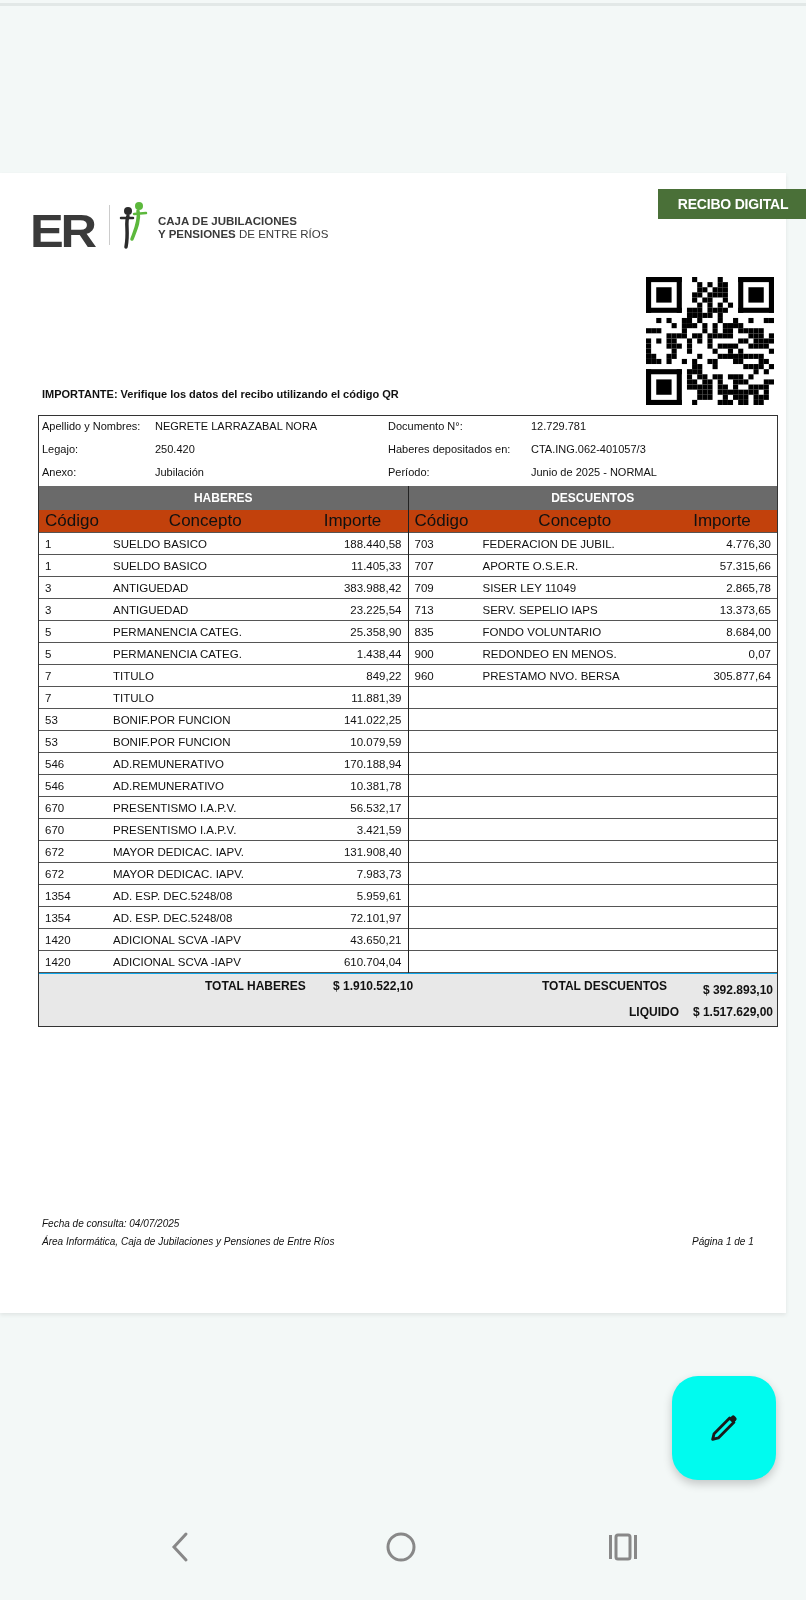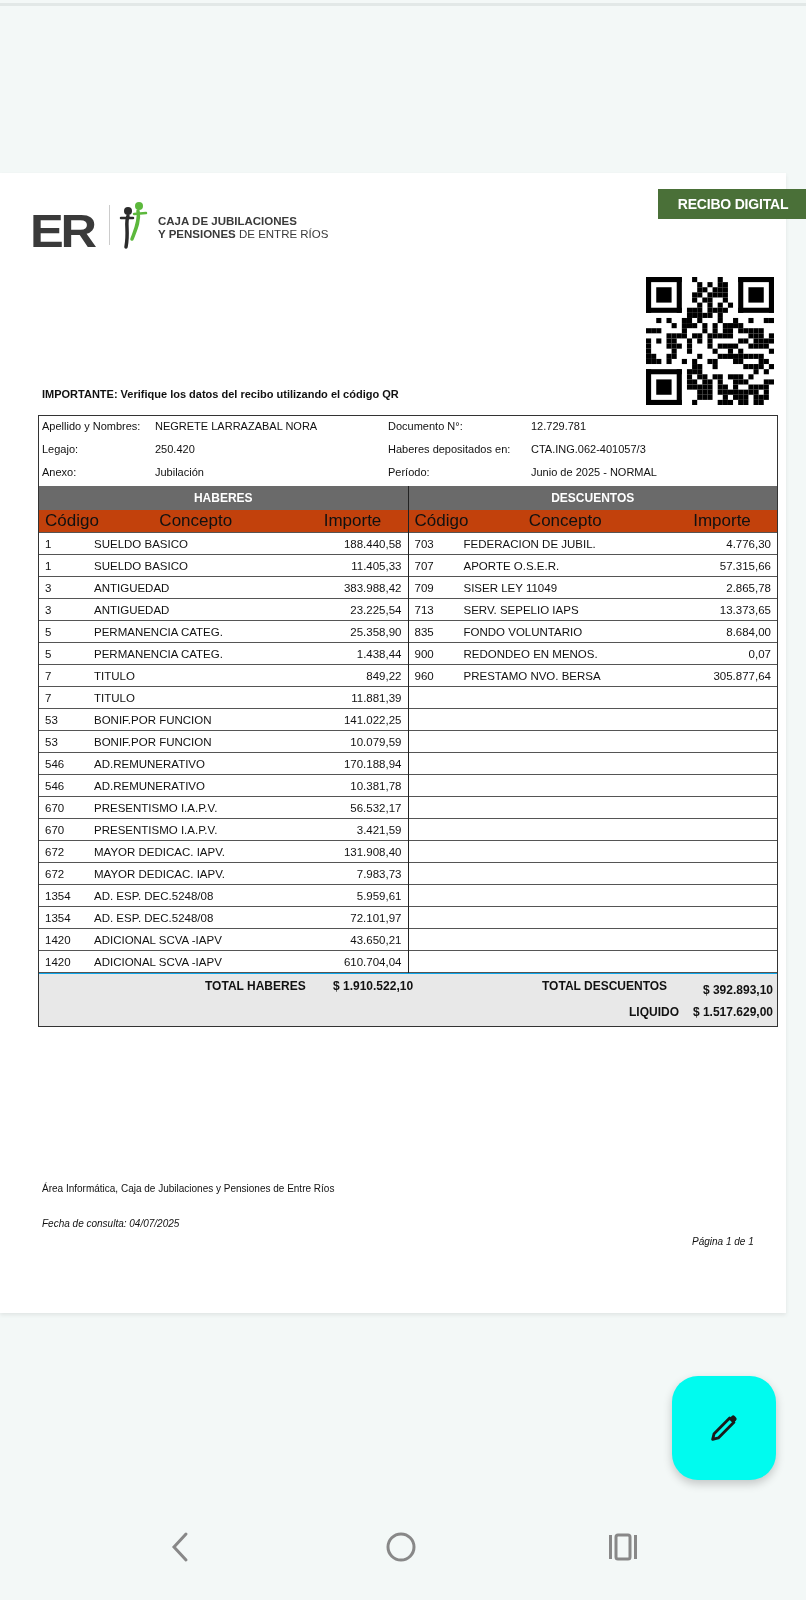--- a/index.html
+++ b/index.html
@@ -21,28 +21,28 @@
   .info .v{position:absolute;font-weight:normal;}
   .sect{display:flex;height:24px;background:#6a6a6a;color:#fff;font-weight:bold;font-size:12px;line-height:24px;}
   .sect div{flex:1;text-align:center;}
   .sect div:first-child{border-right:1px solid #222;}
   .cols{display:flex;}
   .half{width:369px;}
   .half.left{border-right:1px solid #222;}
   .colhdr{display:flex;height:22px;background:#c2410c;font-size:17px;line-height:22px;border-bottom:1px solid #555;}
   .row{display:flex;height:22px;font-size:11.5px;line-height:22px;border-bottom:1px solid #555;box-sizing:border-box;}
   .c1{width:55px;padding-left:6px;box-sizing:border-box;}
-  .c2{flex:1;padding-left:0;}
+  .c2{flex:1;padding-left:0;margin-left:19px;}
   .c3{width:110px;text-align:right;padding-right:6px;box-sizing:border-box;}
   .colhdr .c2{text-align:center;}
   .colhdr .c3{text-align:center;padding-right:0;}
   .totals{background:#e8e8e8;height:52px;position:relative;font-weight:bold;font-size:12px;border-top:1px solid #0ea5e9;}
   .totals span{position:absolute;}
   .foot1{position:absolute;left:42px;top:1045px;font-style:italic;font-size:10px;}
-  .foot2{position:absolute;left:42px;top:1010px;font-size:10px;}
+  .foot2{position:absolute;left:42px;top:1063px;font-style:italic;font-size:10px;}
   .foot3{position:absolute;left:692px;top:1063px;font-style:italic;font-size:10px;}
   .fab{position:absolute;left:672px;top:1376px;width:104px;height:104px;border-radius:26px;background:#00fbef;box-shadow:0 4px 10px rgba(0,0,0,0.2);display:flex;align-items:center;justify-content:center;}
   .nav{position:absolute;top:1530px;}
 </style>
 </head>
 <body>
 
 <div class="topline"></div>
 
 <div class="page">

